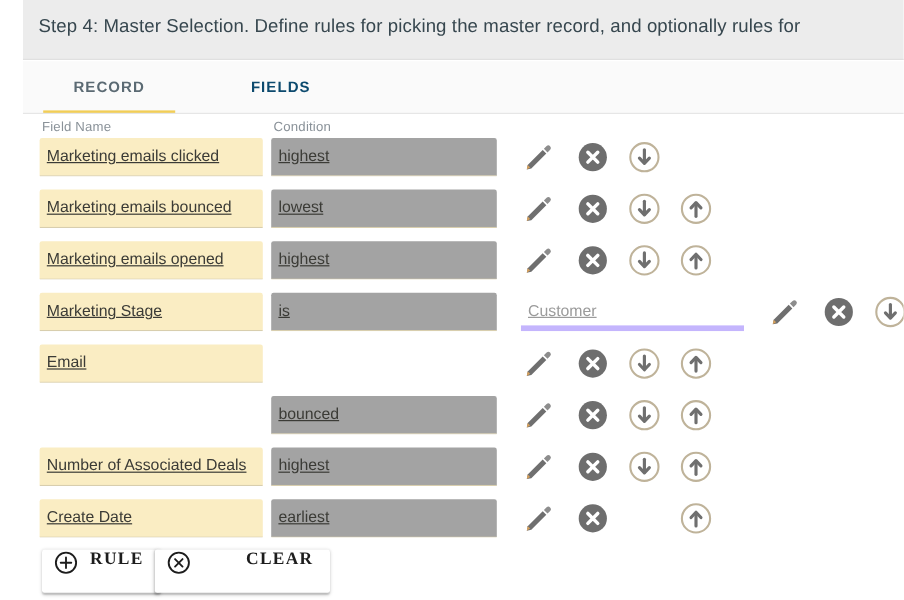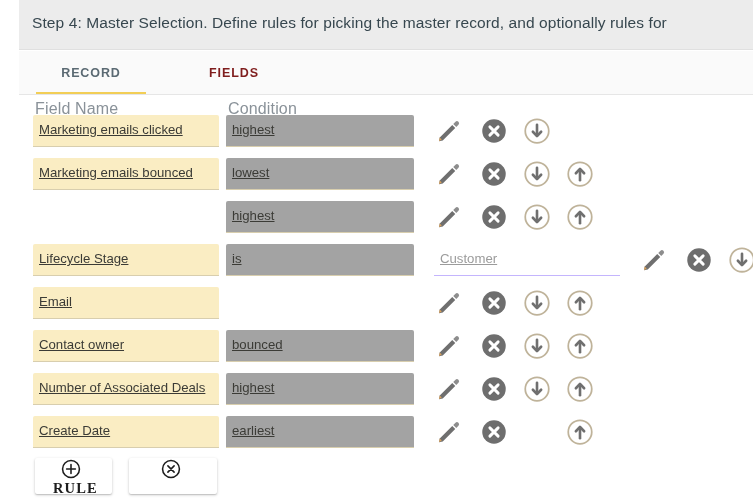--- a/index.html
+++ b/index.html
@@ -57,21 +57,21 @@
     padding-left: 29px;
   }
   .tab {
     position: absolute;
     top: 0;
     height: 44px;
     line-height: 44px;
     font-size: 12.5px;
     font-weight: bold;
     letter-spacing: 0.9px;
-    color: #7f1d1d;
+    color: #0c4a6e;
     text-align: center;
     cursor: pointer;
     user-select: none;
   }
   .tab.record { left: 17px; width: 110px; color: #5b6a73; }
   .tab.fields { left: 160px; width: 110px; }
   .tab-underline {
     position: absolute;
     left: 17px;
     top: 41px;
@@ -84,21 +84,21 @@
     left: 0;
     top: 94px;
     width: 753px;
     height: 1px;
     background: #e6e6e6;
   }
 
   
   .col-label {
     position: absolute;
-    font-size: 16px;
+    font-size: 11px;
     color: #8a9299;
     letter-spacing: 0.15px;
   }
   .col-label.field-name { left: 16px; top: 100px; }
   .col-label.condition  { left: 209px; top: 100px; }
 
   
   .rules {
     position: absolute;
     left: 0;
@@ -137,21 +137,21 @@
   }
   .filled-input.condition {
     left: 207px;
     width: 188px;
     background: #a3a3a3;
   }
   .filled-input.value {
     left: 415px;
     width: 186px;
     background: transparent;
-    border-bottom: 1px solid #c4b5fd;
+    border-bottom: 5px solid #c4b5fd;
     color: #9b9b9b;
   }
 
   
   .icon-btn {
     position: absolute;
     top: 3px;
     width: 30px;
     height: 30px;
     cursor: pointer;
@@ -168,25 +168,23 @@
     height: 42px;
   }
   .action-btn {
     position: absolute;
     top: 0;
     height: 36px;
     background: #ffffff;
     border-radius: 2px;
     box-shadow: 0 1px 3px rgba(0,0,0,0.22), 0 1px 1px rgba(0,0,0,0.10);
     display: flex;
-    align-items: center;
     padding: 0 14px 0 9px;
     cursor: pointer;
     user-select: none;
-    flex-direction: column;
   }
   .action-btn .lbl {
     font-family: "Liberation Serif", serif;
     font-size: 14.5px;
     font-weight: bold;
     letter-spacing: 1.1px;
     color: #1d1d1d;
     margin-left: 9px;
   }
   .action-btn.rule  { left: 16px; }
@@ -262,20 +260,21 @@
         </div>
         <div class="icon-btn" style="left:546px">
           <svg viewBox="0 0 24 24">
             <circle cx="12" cy="12" r="9.4" fill="none" stroke="#bfb39a" stroke-width="1.4"></circle>
             <path d="M12 17.0 V8.4" stroke="#6f6f6f" stroke-width="2.1" stroke-linecap="round" fill="none"></path>
             <path d="M8.7 11.4 L12 7.9 L15.3 11.4" stroke="#6f6f6f" stroke-width="2.1" stroke-linecap="round" stroke-linejoin="round" fill="none"></path>
           </svg>
         </div>
       </div>
       <div class="rule-row">
+        <div class="filled-input field-name">Marketing emails opened</div>
         <div class="filled-input condition">highest</div>
         <div class="icon-btn" style="left:415px">
           <svg viewBox="0 0 24 24">
             <path d="M4.6 17.2 L14.6 7.2 L17.0 9.6 L7.0 19.6 L4.0 20.2 Z" fill="#6f6f6f"></path>
             <path d="M4.0 20.2 L4.6 17.2 L6.2 18.8 Z" fill="#d9a15a"></path>
             <path d="M15.4 6.4 L17.2 4.6 A1.7 1.7 0 0 1 19.6 7.0 L17.8 8.8 Z" fill="#8d8d8d"></path>
           </svg>
         </div>
         <div class="icon-btn" style="left:460px">
           <svg viewBox="0 0 24 24">
@@ -292,21 +291,21 @@
         </div>
         <div class="icon-btn" style="left:546px">
           <svg viewBox="0 0 24 24">
             <circle cx="12" cy="12" r="9.4" fill="none" stroke="#bfb39a" stroke-width="1.4"></circle>
             <path d="M12 17.0 V8.4" stroke="#6f6f6f" stroke-width="2.1" stroke-linecap="round" fill="none"></path>
             <path d="M8.7 11.4 L12 7.9 L15.3 11.4" stroke="#6f6f6f" stroke-width="2.1" stroke-linecap="round" stroke-linejoin="round" fill="none"></path>
           </svg>
         </div>
       </div>
       <div class="rule-row">
-        <div class="filled-input field-name">Lifecycle Stage</div>
+        <div class="filled-input field-name">Marketing Stage</div>
         <div class="filled-input condition">is</div>
         <div class="filled-input value">Customer</div>
         <div class="icon-btn" style="left:620px">
           <svg viewBox="0 0 24 24">
             <path d="M4.6 17.2 L14.6 7.2 L17.0 9.6 L7.0 19.6 L4.0 20.2 Z" fill="#6f6f6f"></path>
             <path d="M4.0 20.2 L4.6 17.2 L6.2 18.8 Z" fill="#d9a15a"></path>
             <path d="M15.4 6.4 L17.2 4.6 A1.7 1.7 0 0 1 19.6 7.0 L17.8 8.8 Z" fill="#8d8d8d"></path>
           </svg>
         </div>
         <div class="icon-btn" style="left:665px">
@@ -347,21 +346,20 @@
         </div>
         <div class="icon-btn" style="left:546px">
           <svg viewBox="0 0 24 24">
             <circle cx="12" cy="12" r="9.4" fill="none" stroke="#bfb39a" stroke-width="1.4"></circle>
             <path d="M12 17.0 V8.4" stroke="#6f6f6f" stroke-width="2.1" stroke-linecap="round" fill="none"></path>
             <path d="M8.7 11.4 L12 7.9 L15.3 11.4" stroke="#6f6f6f" stroke-width="2.1" stroke-linecap="round" stroke-linejoin="round" fill="none"></path>
           </svg>
         </div>
       </div>
       <div class="rule-row">
-        <div class="filled-input field-name">Contact owner</div>
         <div class="filled-input condition">bounced</div>
         <div class="icon-btn" style="left:415px">
           <svg viewBox="0 0 24 24">
             <path d="M4.6 17.2 L14.6 7.2 L17.0 9.6 L7.0 19.6 L4.0 20.2 Z" fill="#6f6f6f"></path>
             <path d="M4.0 20.2 L4.6 17.2 L6.2 18.8 Z" fill="#d9a15a"></path>
             <path d="M15.4 6.4 L17.2 4.6 A1.7 1.7 0 0 1 19.6 7.0 L17.8 8.8 Z" fill="#8d8d8d"></path>
           </svg>
         </div>
         <div class="icon-btn" style="left:460px">
           <svg viewBox="0 0 24 24">

